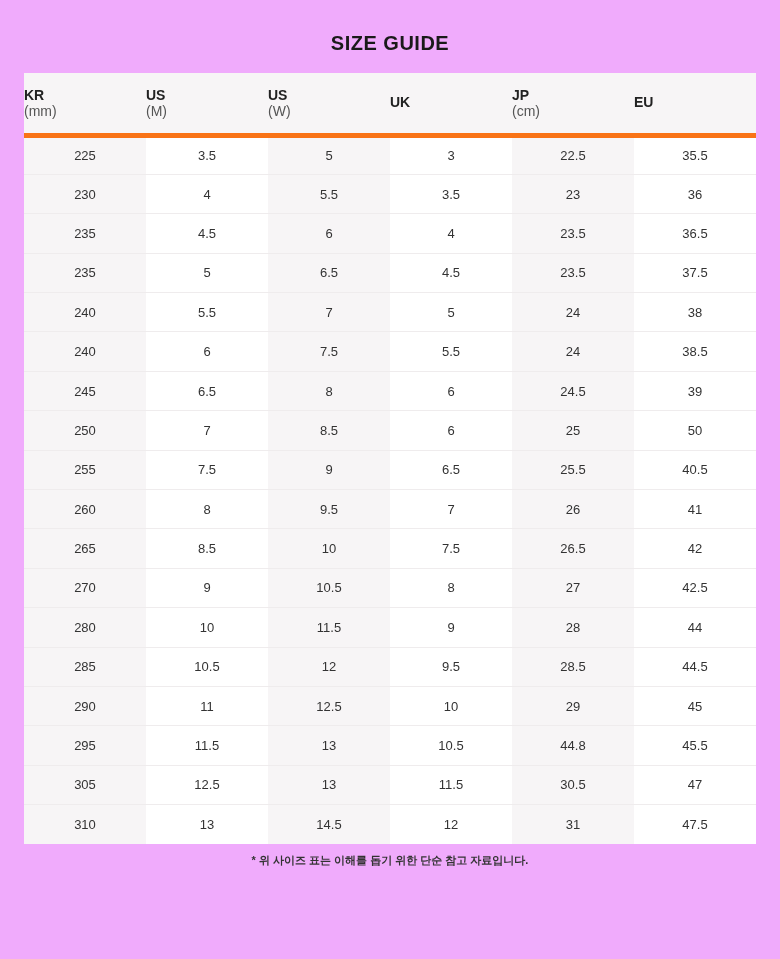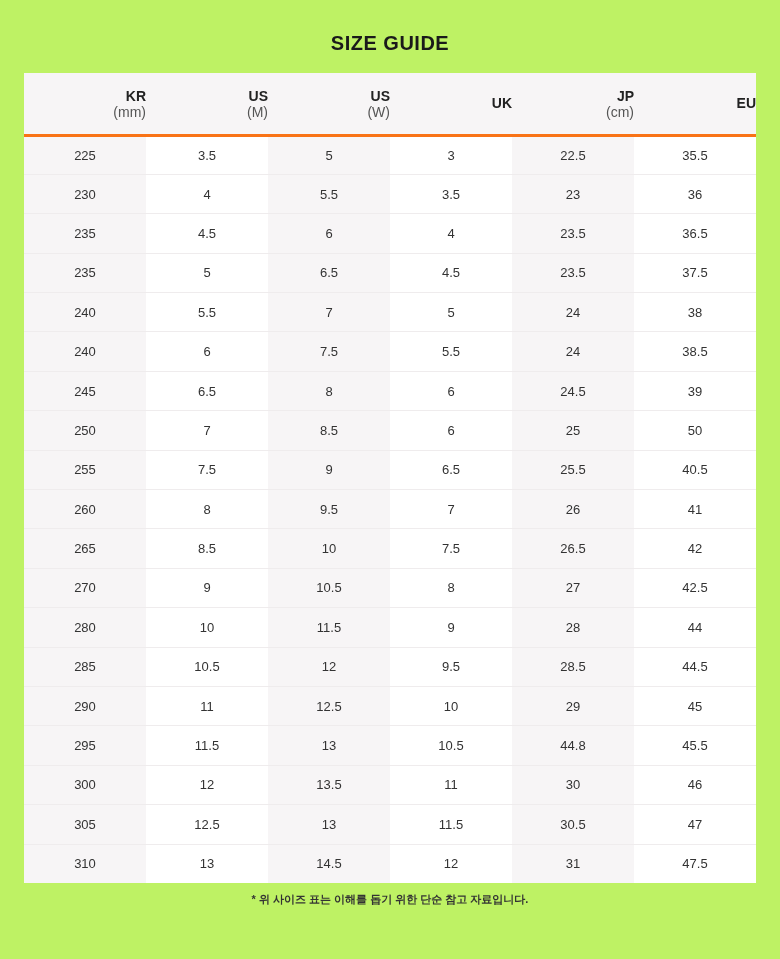--- a/index.html
+++ b/index.html
@@ -10,21 +10,21 @@
     height: 959px;
     background: #ffffff;
     font-family: "Liberation Sans", sans-serif;
     -webkit-font-smoothing: antialiased;
   }
 
   .page {
     width: 780px;
     height: 959px;
     position: relative;
-    background: #bef264;
+    background: #f0abfc;
     padding: 0 24px;
   }
 
   
   .title {
     text-align: center;
     font-size: 20px;
     font-weight: bold;
     letter-spacing: 0.5px;
     color: #1a1a1a;
@@ -52,25 +52,25 @@
   table.size-table col.c-usw { width: 122px; }
   table.size-table col.c-uk  { width: 122px; }
   table.size-table col.c-jp  { width: 122px; }
   table.size-table col.c-eu  { width: 122px; }
 
   
   table.size-table thead th {
     background: #f7f5f6;
     height: 62px;
     vertical-align: middle;
-    text-align: right;
+    text-align: left;
     padding: 0;
     font-weight: normal;
     border: none;
-    border-bottom: 3px solid #f97316;
+    border-bottom: 5px solid #f97316;
   }
 
   .th-main {
     display: block;
     font-size: 14px;
     font-weight: bold;
     color: #222222;
     line-height: 17px;
   }
   .th-unit {
@@ -281,28 +281,20 @@
           </tr>
           <tr>
             <td class="tint">295</td>
             <td class="plain">11.5</td>
             <td class="tint">13</td>
             <td class="plain">10.5</td>
             <td class="tint">44.8</td>
             <td class="plain">45.5</td>
           </tr>
           <tr>
-            <td class="tint">300</td>
-            <td class="plain">12</td>
-            <td class="tint">13.5</td>
-            <td class="plain">11</td>
-            <td class="tint">30</td>
-            <td class="plain">46</td>
-          </tr>
-          <tr>
             <td class="tint">305</td>
             <td class="plain">12.5</td>
             <td class="tint">13</td>
             <td class="plain">11.5</td>
             <td class="tint">30.5</td>
             <td class="plain">47</td>
           </tr>
           <tr>
             <td class="tint">310</td>
             <td class="plain">13</td>

